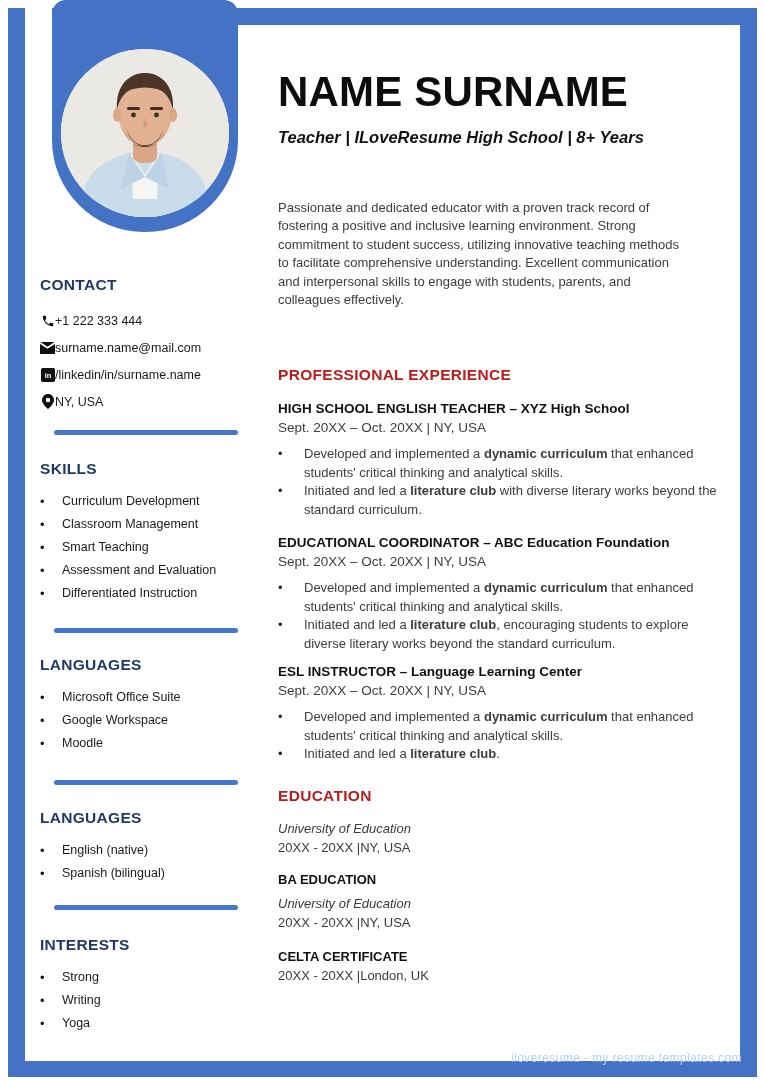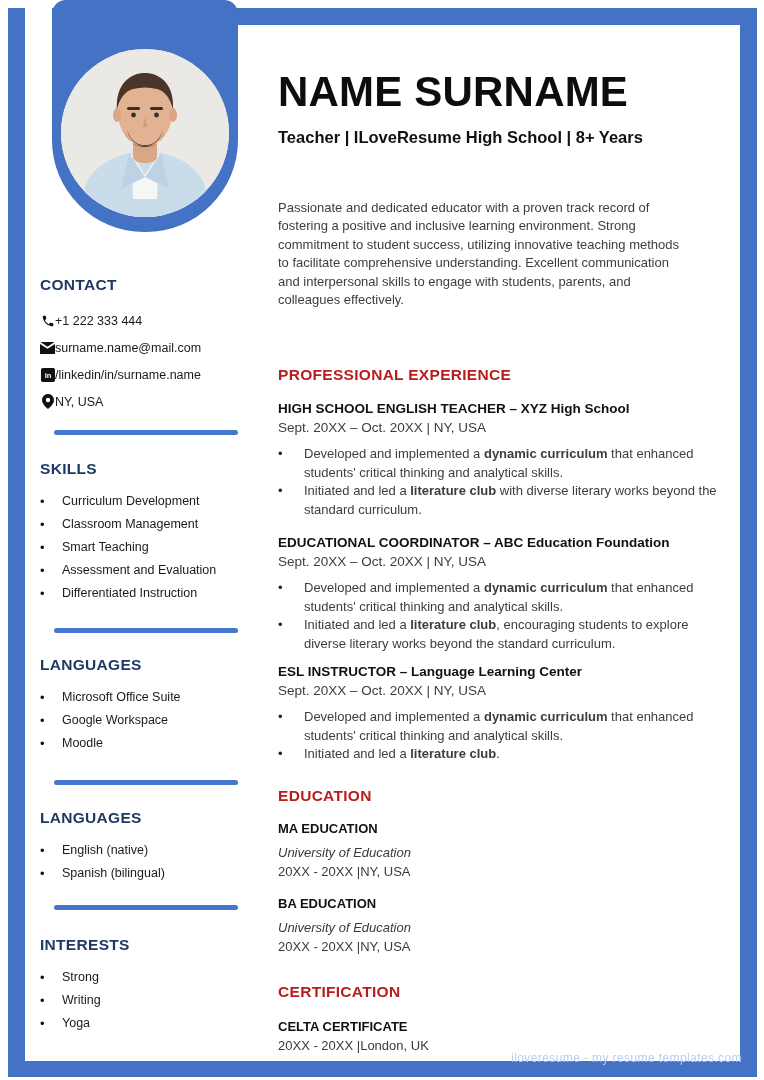--- a/index.html
+++ b/index.html
@@ -31,21 +31,21 @@
   .contact-row .cicon{width:15px;height:15px;flex:0 0 15px;display:flex;align-items:center;justify-content:center;}
   .contact-row .ctext{font-size:12.5px;color:#1a1a1a;white-space:nowrap;}
   .bullet-list{margin-top:15px;}
   .bullet-row{display:flex;align-items:flex-start;height:23px;}
   .bullet-row .dot{width:10px;flex:0 0 10px;font-size:13px;color:#111;line-height:17px;}
   .bullet-row .btext{font-size:12.5px;color:#1a1a1a;line-height:17px;padding-left:12px;}
   .divider{position:absolute;left:54px;width:184px;height:5px;border-radius:3px;background:#4577CE;}
   
   .main-col{position:absolute;left:278px;top:0;width:458px;}
   .name{padding-top:70px;font-size:42px;line-height:44px;font-weight:700;color:#0d0d0d;letter-spacing:.2px;}
-  .subtitle{margin-top:14px;font-size:16.5px;font-weight:700;color:#111;}
+  .subtitle{margin-top:14px;font-size:16.5px;font-weight:700;font-style:italic;color:#111;}
   .summary{margin-top:52px;width:402px;font-size:13px;line-height:18.4px;color:#3d3d3d;}
   .main-heading{font-size:15.5px;font-weight:700;color:#b91c1c;letter-spacing:.3px;line-height:20px;}
   .mh-exp{margin-top:56px;}
   .job{margin-top:15px;}
   .job-title{font-size:13.5px;font-weight:700;color:#111;line-height:18px;}
   .job-dates{font-size:13.5px;color:#3d3d3d;line-height:19px;}
   .job-bullets{margin-top:8px;width:446px;}
   .jb-row{display:flex;align-items:flex-start;}
   .jb-row .dot{width:12px;flex:0 0 12px;font-size:13px;color:#222;line-height:18.5px;}
   .jb-row .jtext{font-size:13px;line-height:18.5px;color:#3d3d3d;padding-left:14px;width:420px;}
@@ -272,32 +272,30 @@
         <div class="jb-row">
             <span class="dot">•</span>
             <span class="jtext"><span>Initiated and led a </span><span style="font-weight: 700;">literature club</span><span>.</span></span>
           </div>
       </div>
     </div>
 
     <div class="main-heading mh-edu">EDUCATION</div>
 
     <div class="edu-entry">
-      <div class="edu-degree">MA EDUCATION</div>
       <div class="edu-school">University of Education</div>
       <div class="edu-dates">20XX - 20XX |NY, USA</div>
     </div>
 
     <div class="edu-entry">
       <div class="edu-degree">BA EDUCATION</div>
       <div class="edu-school">University of Education</div>
       <div class="edu-dates">20XX - 20XX |NY, USA</div>
     </div>
 
-    <div class="main-heading mh-cert">CERTIFICATION</div>
 
     <div class="cert-entry">
       <div class="edu-degree">CELTA CERTIFICATE</div>
       <div class="edu-dates">20XX - 20XX |London, UK</div>
     </div>
   </div>
 
   <div class="watermark">iloveresume - my resume templates.com</div>
 
 </div>

